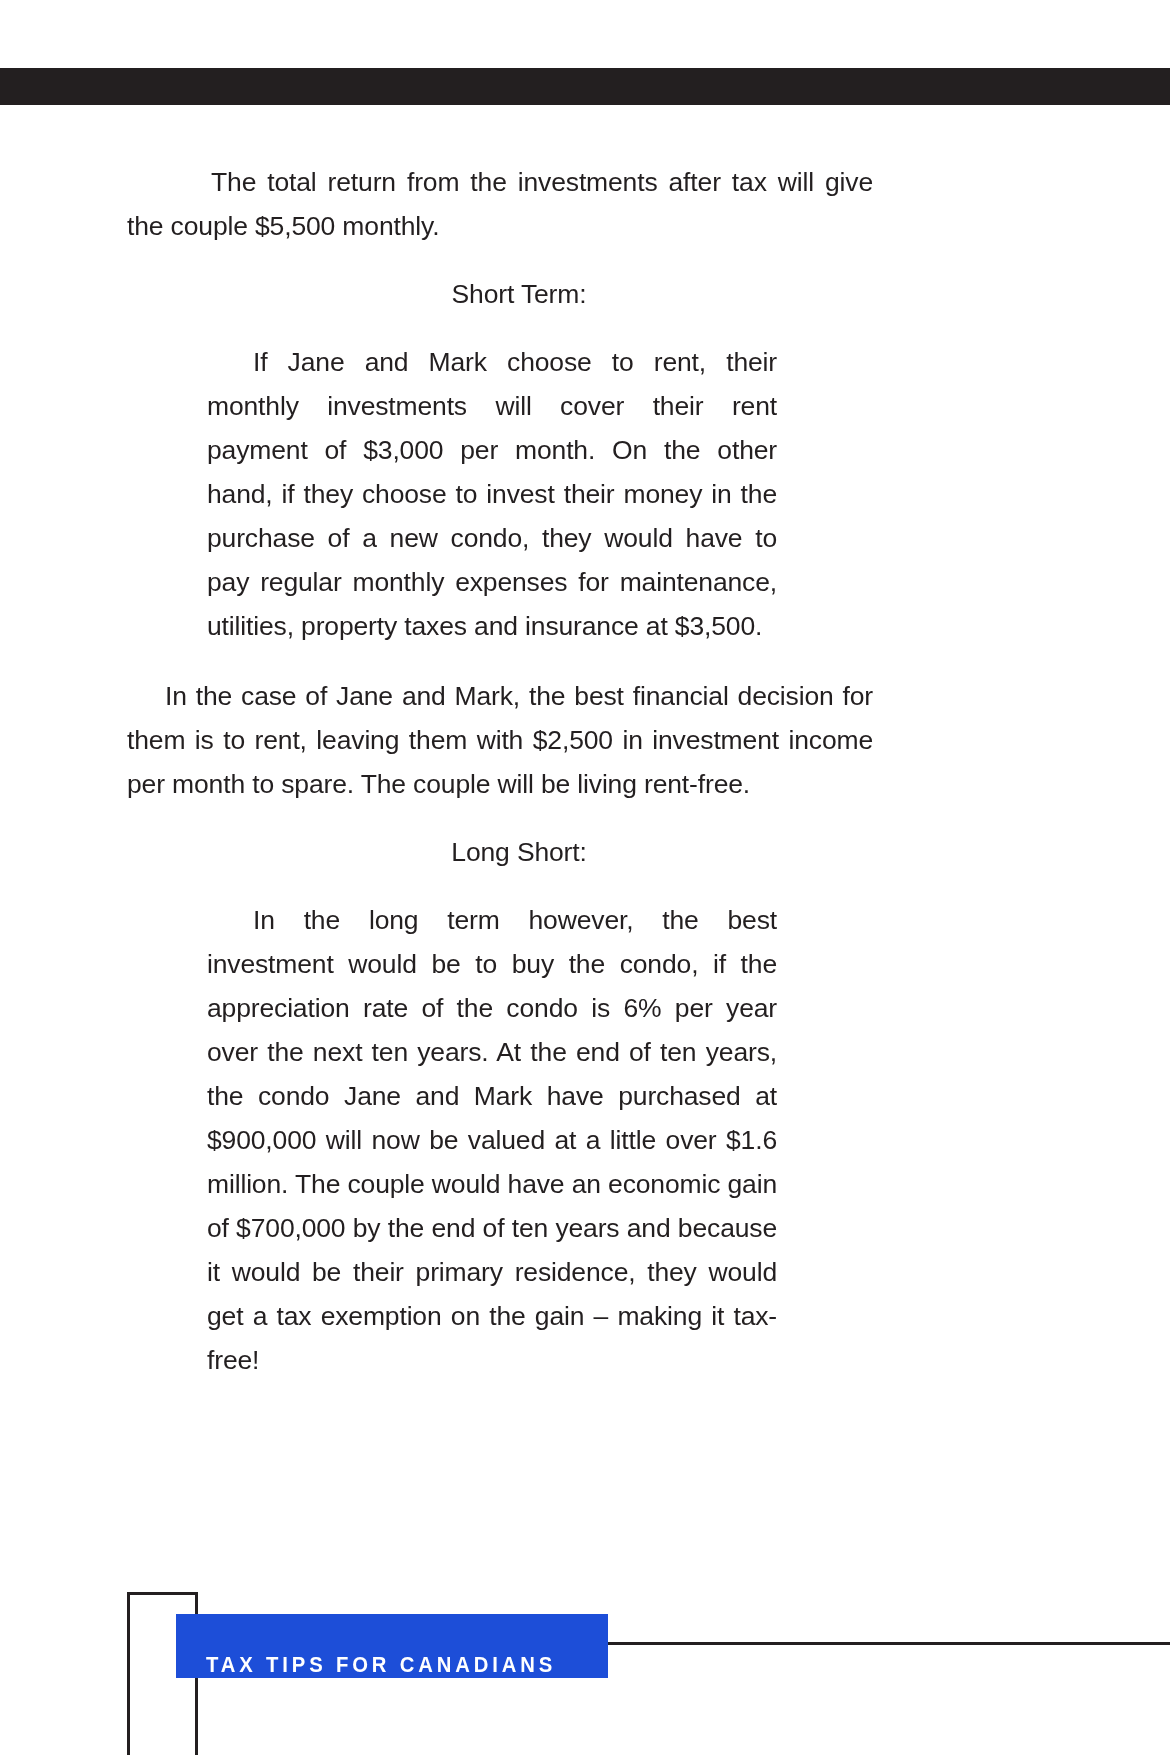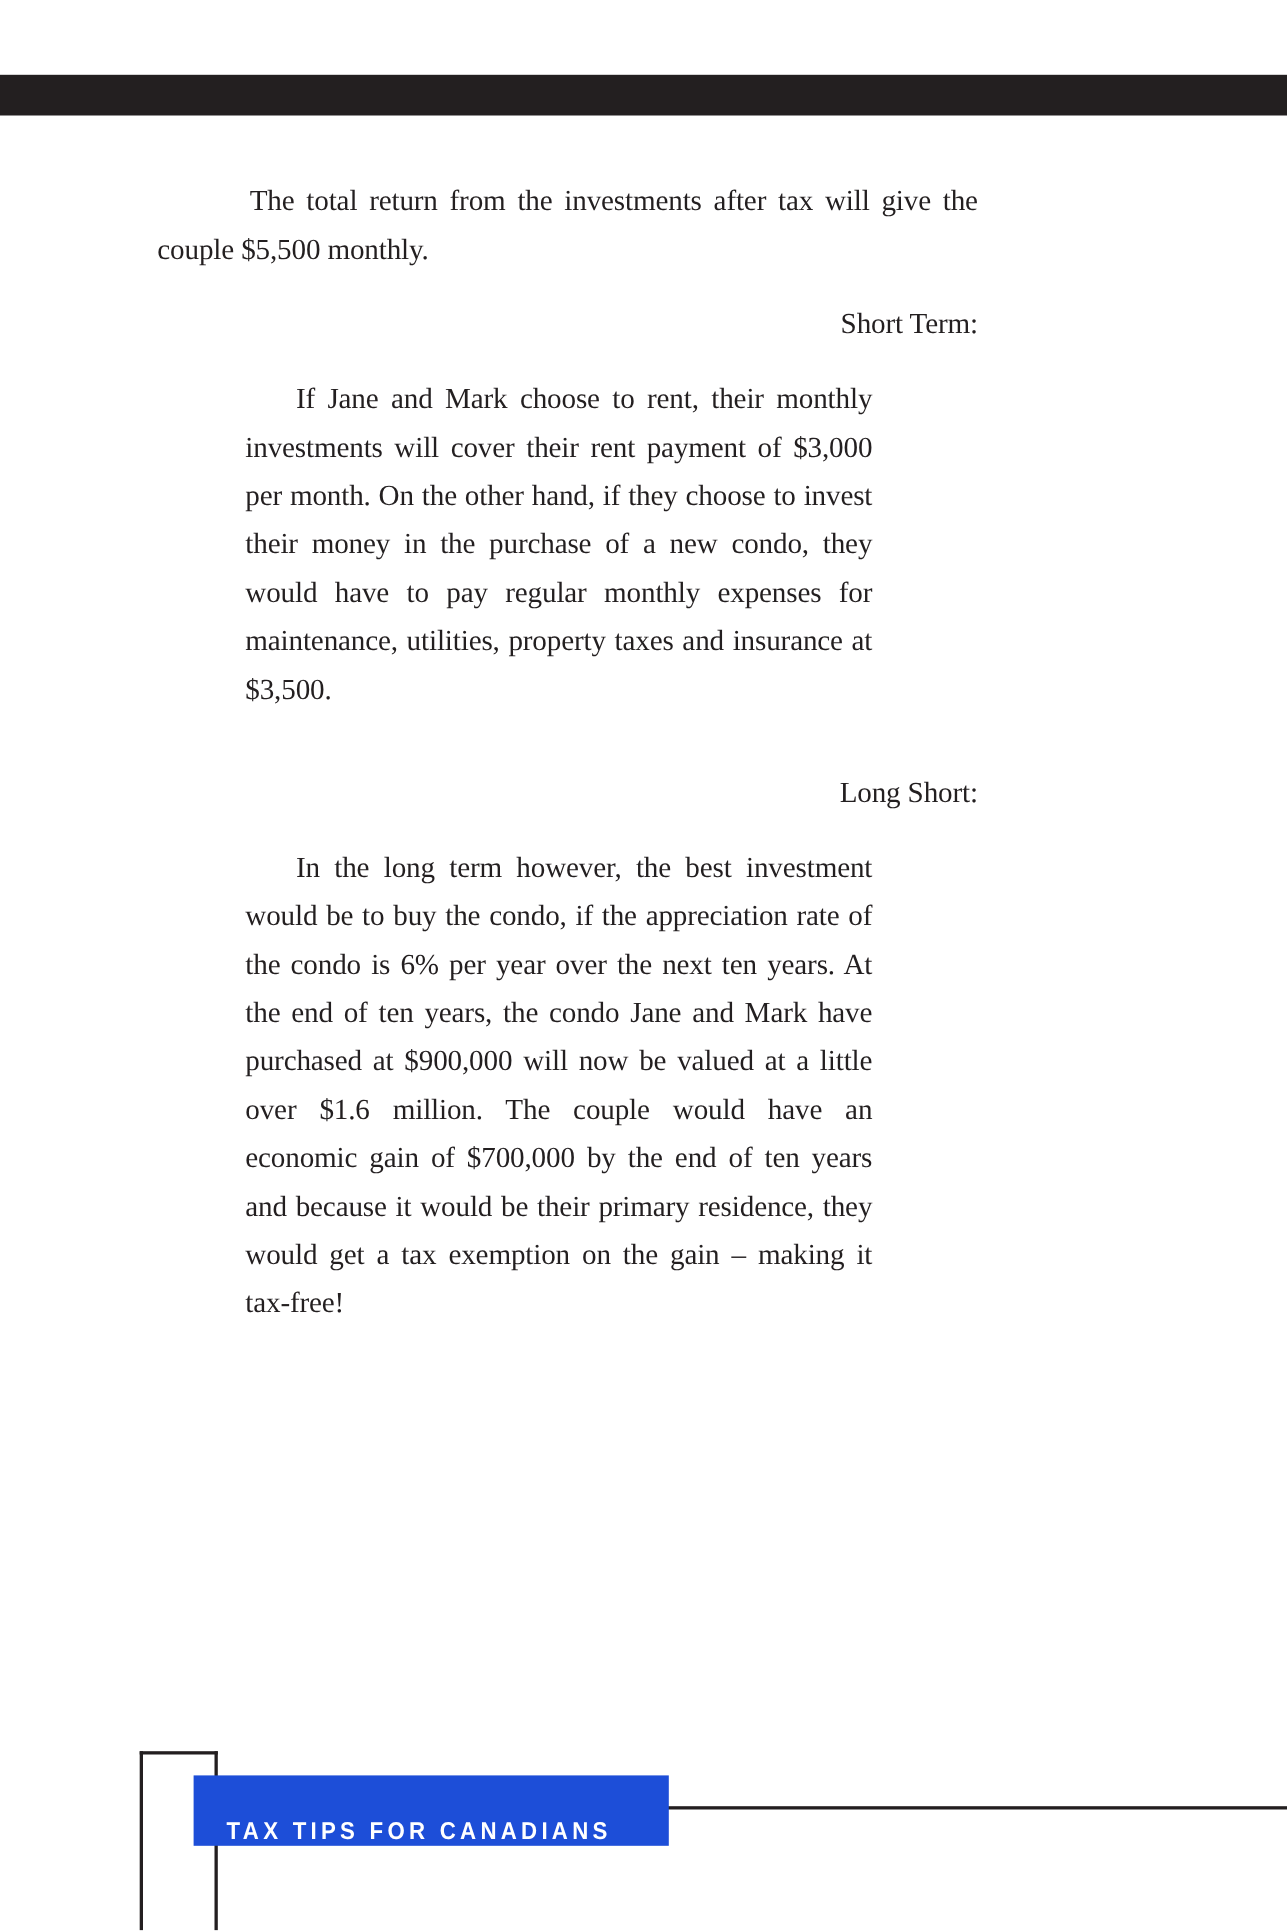--- a/index.html
+++ b/index.html
@@ -24,24 +24,23 @@
     left: 0;
     top: 68px;
     width: 1170px;
     height: 37px;
     background: #231f20;
   }
 
   
   .content {
     position: absolute;
-    left: 143px;
+    left: 127px;
     top: 160px;
     width: 746px;
-    font-family: Liberation Serif, serif;
   }
 
   p.body,
   p.quote,
   p.heading {
     margin: 0;
     font-size: 26.5px;
     line-height: 44px;
     letter-spacing: -0.15px;
     color: #231f20;
@@ -65,21 +64,21 @@
     margin-left: 80px;
     width: 570px;
     text-align: justify;
     text-justify: inter-word;
     text-indent: 46px;
   }
 
   
   p.heading {
     margin-left: 38px;
-    text-align: right;
+    text-align: center;
   }
   .gap-m { height: 24px; }
   .gap-l { height: 26px; }
 
   
 
   
   .footer {
     position: absolute;
     left: 0;
@@ -160,20 +159,21 @@
     <div class="gap-m"></div>
 
     <p class="heading">Short Term:</p>
 
     <div class="gap-m"></div>
 
     <p class="quote">If Jane and Mark choose to rent, their monthly investments will cover their rent payment of $3,000 per month. On the other hand, if they choose to invest their money in the purchase of a new condo, they would have to pay regular monthly expenses for maintenance, utilities, property taxes and insurance at $3,500.</p>
 
     <div class="gap-l"></div>
 
+    <p class="body indent-small">In the case of Jane and Mark, the best financial decision for them is to rent, leaving them with $2,500 in investment income per month to spare. The couple will be living rent-free.</p>
 
     <div class="gap-m"></div>
 
     <p class="heading">Long Short:</p>
 
     <div class="gap-m"></div>
 
     <p class="quote">In the long term however, the best investment would be to buy the condo, if the appreciation rate of the condo is 6% per year over the next ten years. At the end of ten years, the condo Jane and Mark have purchased at $900,000 will now be valued at a little over $1.6 million. The couple would have an economic gain of $700,000 by the end of ten years and because it would be their primary residence, they would get a tax exemption on the gain – making it tax-free!</p>
 
   </div>

